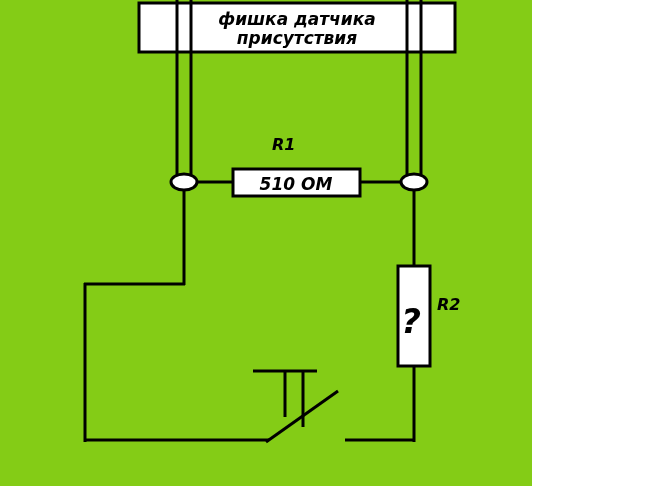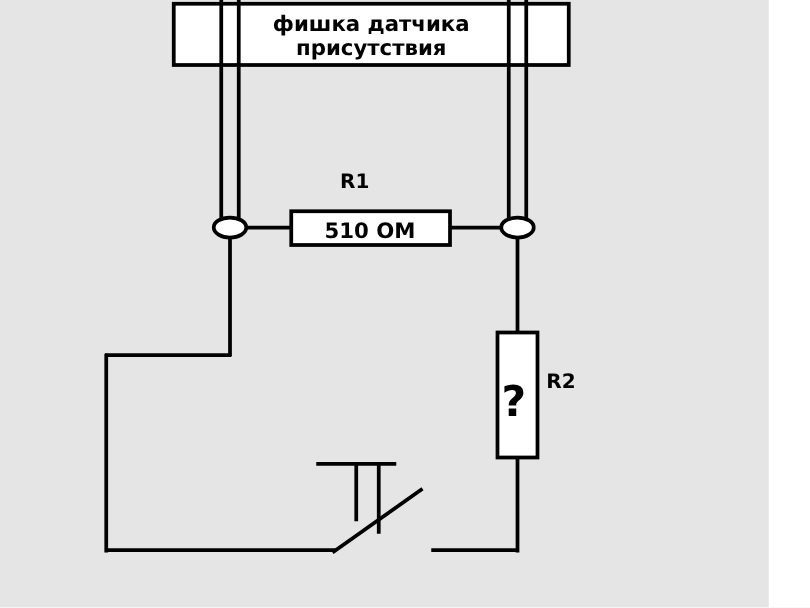--- a/index.html
+++ b/index.html
@@ -2,24 +2,25 @@
 <html><head>
 <meta charset="utf-8">
 <style>
   html, body {
     margin: 0;
     padding: 0;
     background: #ffffff;
   }
   .page {
     position: relative;
-    width: 615px;
+    width: 532px;
     height: 486px;
-    background: #e5e5e5;
+    background: #84cc16;
     overflow: hidden;
+    font-style: italic;
   }
   svg {
     display: block;
   }
   .wire {
     stroke: #000000;
     stroke-width: 3;
     fill: none;
     stroke-linecap: butt;
   }

